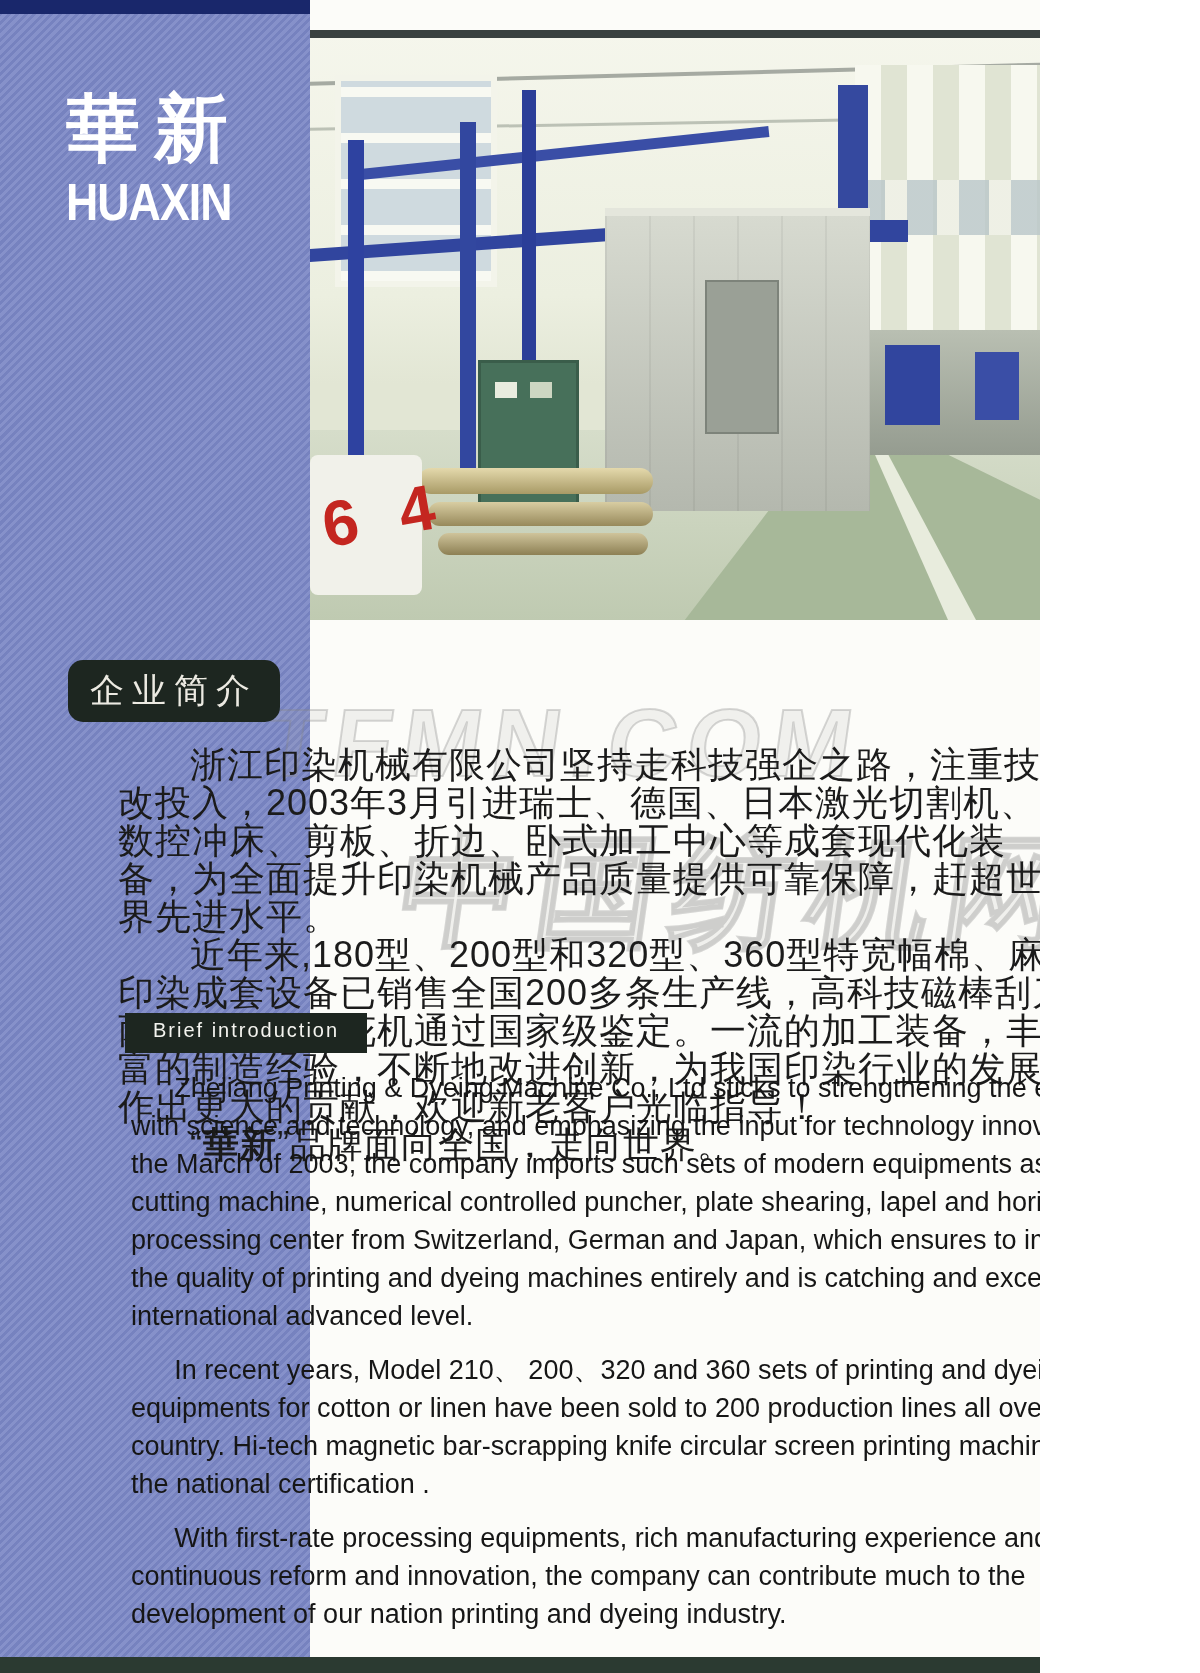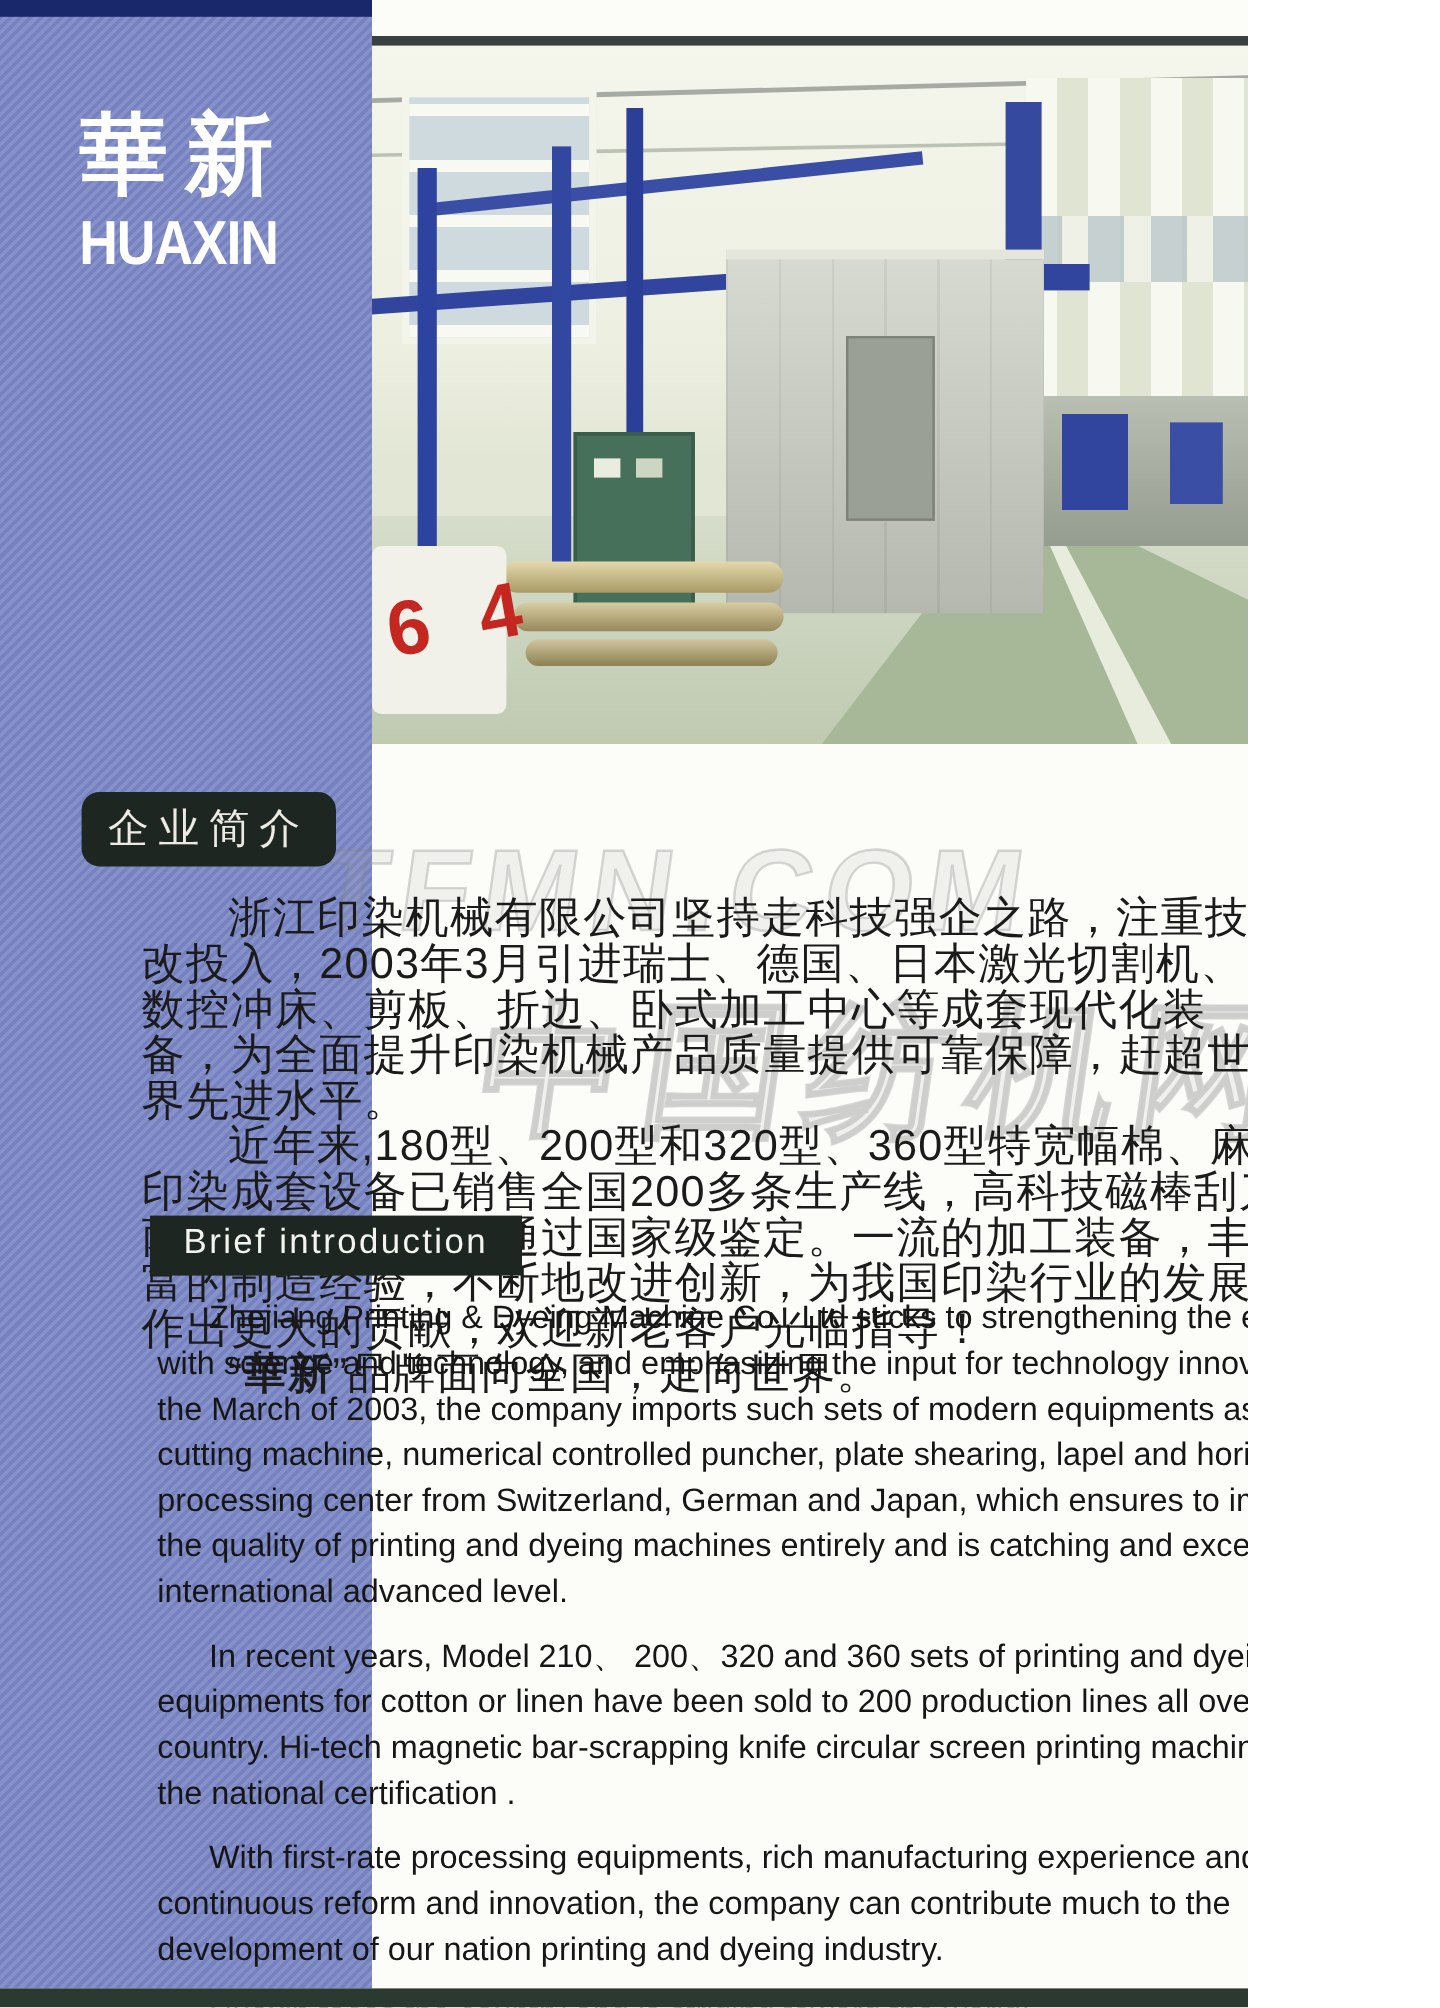--- a/index.html
+++ b/index.html
@@ -70,21 +70,21 @@
   
   .wm{position:absolute;font-weight:bold;color:rgba(170,170,170,.14);
       -webkit-text-stroke:2px rgba(135,135,135,.32);white-space:nowrap;pointer-events:none;}
   .wm-latin{left:265px;top:688px;font-size:96px;letter-spacing:10px;transform:skewX(-8deg);}
   .wm-cn{left:400px;top:812px;font-size:122px;letter-spacing:14px;transform:skewX(-8deg);}
 
   
   .heading-box{display:inline-block;background:#1d2620;color:#eceae2;}
   .cn-heading{margin:0 0 0 68px;font-family:"DejaVu Serif","Liberation Serif",serif;
     font-size:34px;letter-spacing:8px;padding:8px 22px 8px;border-radius:15px;}
-  .en-heading{margin:0 0 0 125px;font-size:29px;letter-spacing:2px;padding:6px 28px 11px;color:#f4f4ef;}
+  .en-heading{margin:0 0 0 125px;font-size:20px;letter-spacing:2px;padding:6px 28px 11px;color:#f4f4ef;}
 
   
   .cn-section{position:absolute;left:0;top:660px;width:1200px;}
   .cn-text{margin:24px 0 0 118px;width:952px;font-size:36px;line-height:38px;
     letter-spacing:1px;color:#1b1b1b;}
   .cn-text p{margin:0;text-indent:2em;}
   .brand-bold{font-weight:bold;}
 
   .en-section{position:absolute;left:0;top:1013px;width:1200px;}
   .en-text{margin:14px 0 0 115px;width:1058px;font-size:27px;line-height:38px;color:#161616;}

